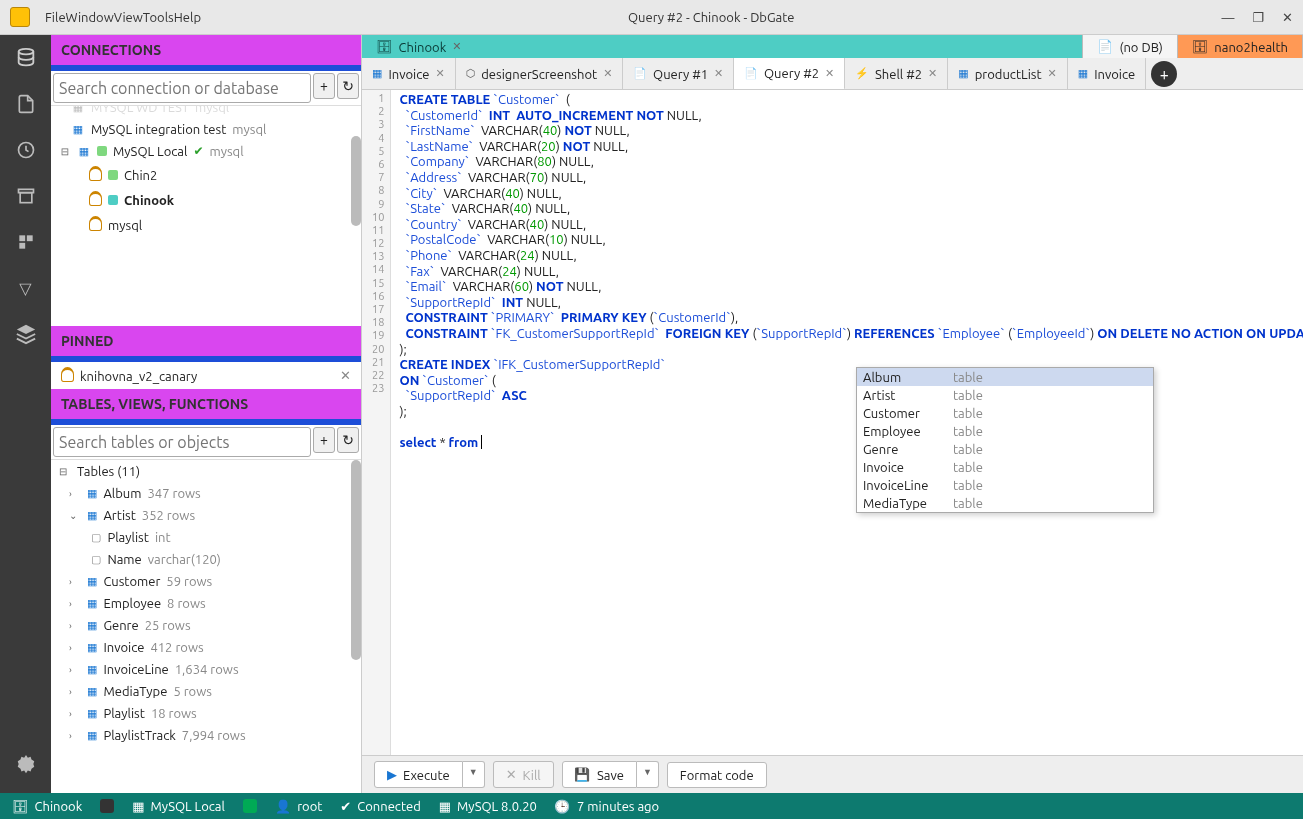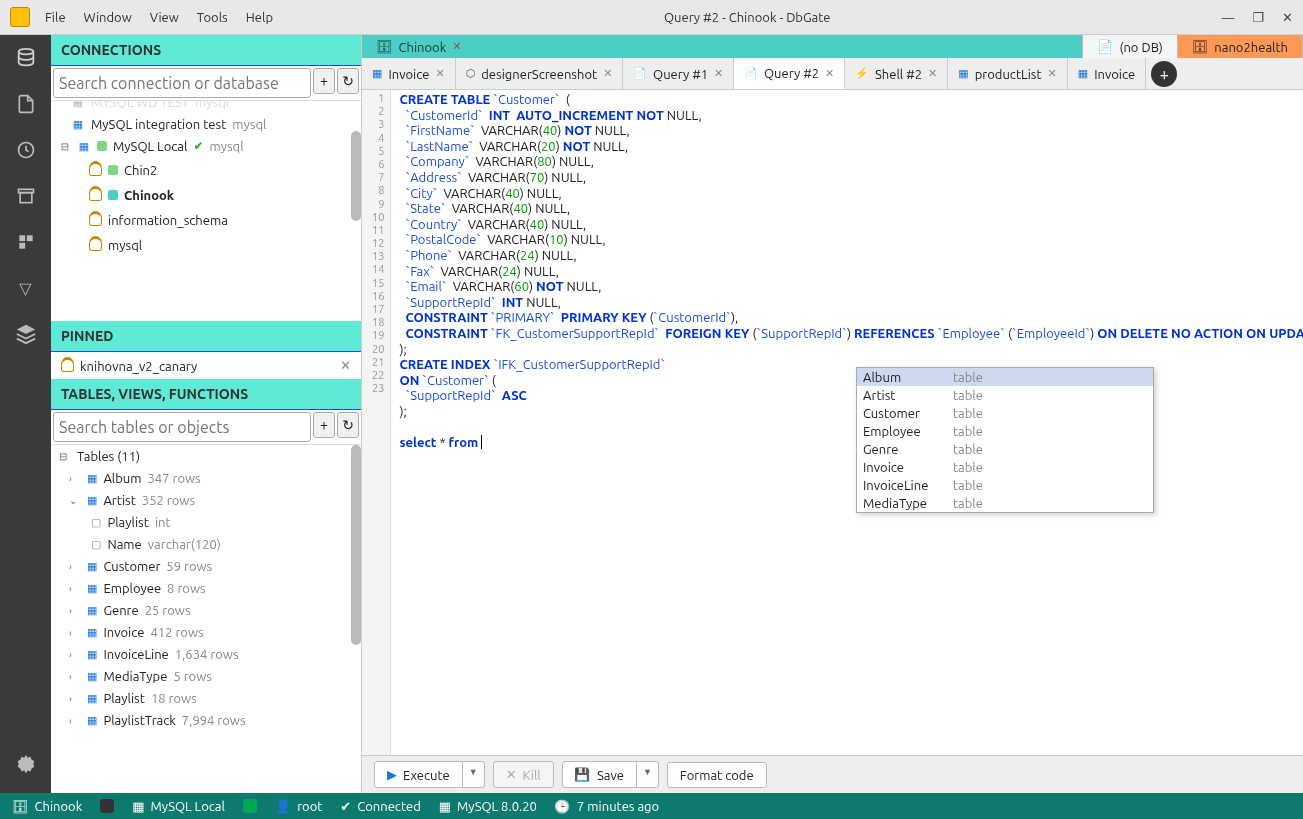--- a/index.html
+++ b/index.html
@@ -1,28 +1,28 @@
 <!DOCTYPE html>
 <html><head>
 <meta charset="utf-8">
 <style>
 *{box-sizing:border-box;margin:0;padding:0;font-family:Ubuntu,Arial,sans-serif;font-size:13px}
 body{width:1303px;height:819px;overflow:hidden;display:flex;flex-direction:column;background:#fff;color:#222}
 .titlebar{height:35px;background:#e8e8e8;display:flex;align-items:center;padding:0 10px;border-bottom:1px solid #ccc}
 .app-icon{width:20px;height:20px;background:#FFC107;border:1px solid #B8860B;border-radius:3px;margin-right:15px}
-.menu-items{display:flex;gap:18px}
+.menu-items{display:flex;}
 .menu-items span{color:#333;cursor:pointer}
 .title-center{flex:1;text-align:center;color:#333}
 .win-controls{display:flex;gap:18px;font-size:14px;color:#444}
 .main{flex:1;display:flex;overflow:hidden}
 .iconbar{width:51px;background:#3a3a3a;display:flex;flex-direction:column;align-items:center;padding-top:10px;gap:20px}
 .iconbar .ic{width:26px;height:26px;color:#bbb;display:flex;align-items:center;justify-content:center;font-size:20px}
 .iconbar .spacer{flex:1}
 .leftpanel{width:311px;background:#fff;display:flex;flex-direction:column;border-right:1px solid #ccc}
-.panel-hdr{background:#5eead4;padding:7px 10px;font-weight:bold;font-size:14px;border-bottom:1px solid #1d4ed8;color:#333}
+.panel-hdr{background:#d946ef;padding:7px 10px;font-weight:bold;font-size:14px;border-bottom:6px solid #1d4ed8;color:#333}
 .search-row{display:flex;padding:2px;gap:2px;border-bottom:1px solid #ddd}
 .search-row input{flex:1;padding:5px;border:1px solid #aaa;border-radius:3px;font-size:16px}
 .sbtn{width:22px;height:26px;border:1px solid #aaa;background:#f0f0f0;border-radius:3px;font-size:14px;cursor:pointer;display:flex;align-items:center;justify-content:center}
 .treesec{overflow:auto;flex:0 0 220px;position:relative}
 .trow{display:flex;align-items:center;padding:4px 8px;gap:6px;cursor:pointer;white-space:nowrap}
 .trow.lv1{padding-left:20px}
 .trow.lv2{padding-left:38px}
 .trow.bold{font-weight:bold}
 .exp{width:12px;text-align:center;color:#666;font-size:10px}
 .dbic{width:14px;height:14px;display:inline-flex;align-items:center;justify-content:center;font-size:11px}
@@ -173,24 +173,20 @@
           <span class="sqic" style="background:#7fd87f"></span>
           <span>Chin2</span>
         </div>
       <div class="trow lv2 bold">
           <span class="cylic"></span>
           <span class="sqic" style="background:#4ecdc4"></span>
           <span>Chinook</span>
         </div>
       <div class="trow lv2">
           <span class="cylic"></span>
-          <span>information_schema</span>
-        </div>
-      <div class="trow lv2">
-          <span class="cylic"></span>
           <span>mysql</span>
         </div>
       <div class="scroll-thumb" style="top:30px;height:90px"></div>
     </div>
 
     <div class="panel-hdr">PINNED</div>
     <div class="pinned-row">
       <span class="cylic"></span>
       <span>knihovna_v2_canary</span>
       <span class="x">✕</span>

